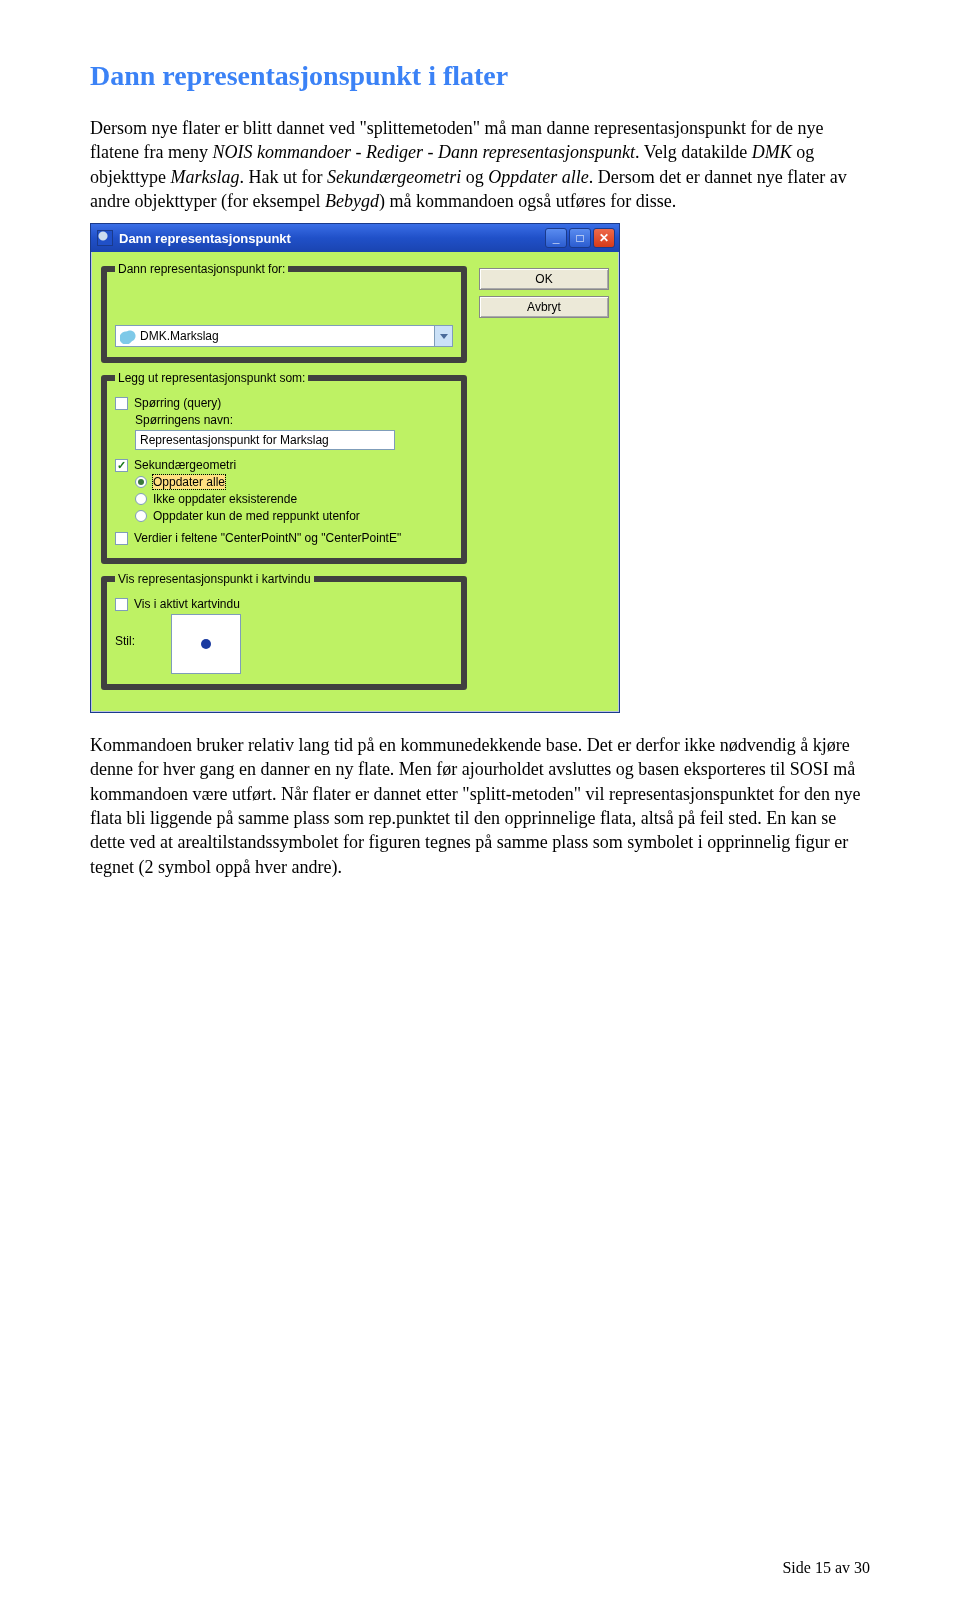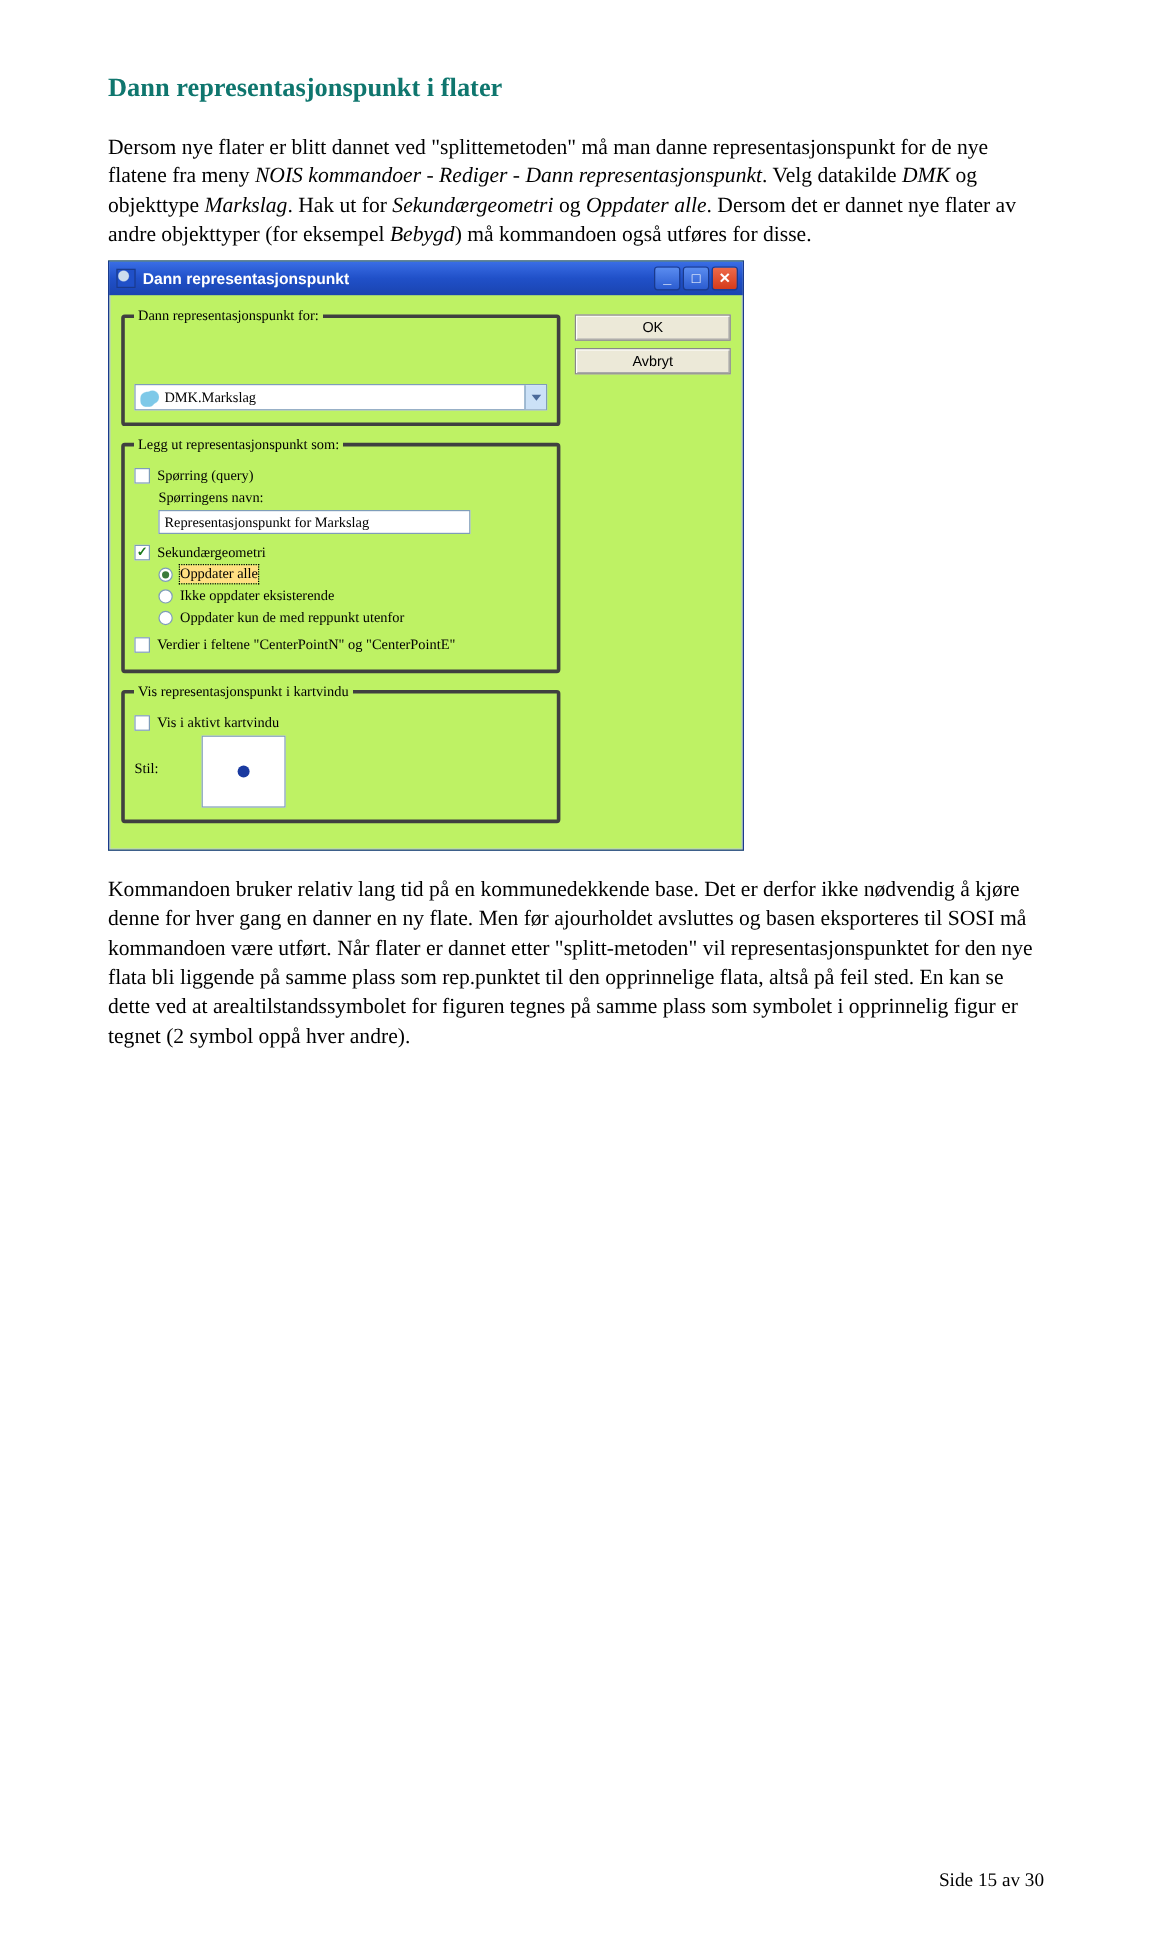--- a/index.html
+++ b/index.html
@@ -18,23 +18,23 @@
   }
   .header-row {
     display: flex;
     justify-content: space-between;
     font-size: 16px;
     border-bottom: 1px solid #000;
     padding-bottom: 2px;
     margin-bottom: 60px;
   }
   h2.section {
-    color: #0f766e;
+    color: #3b82f6;
     font-weight: bold;
-    font-size: 22px;
+    font-size: 28px;
     margin: 0 0 24px 0;
   }
   .para {
     font-size: 18px;
     line-height: 1.35;
     margin: 0 0 10px 0;
   }
   .italic { font-style: italic; }
 
   
@@ -87,25 +87,24 @@
   .winbtn {
     height: 22px;
     background: #ece9d8;
     border: 1px solid #888;
     font-family: Tahoma, Arial, sans-serif;
     font-size: 12px;
     cursor: pointer;
     box-shadow: 1px 1px 0 #fff inset, -1px -1px 0 #aaa inset;
   }
   fieldset {
-    border: 3px solid #404040;
+    border: 6px solid #404040;
     border-radius: 3px;
     margin: 0 0 8px 0;
     padding: 8px 8px 10px 8px;
-    font-family: Liberation Serif, serif;
   }
   legend {
     font-size: 12px;
     color: #000;
     padding: 0 3px;
   }
   .combo {
     width: 100%;
     height: 22px;
     background: #fff;

